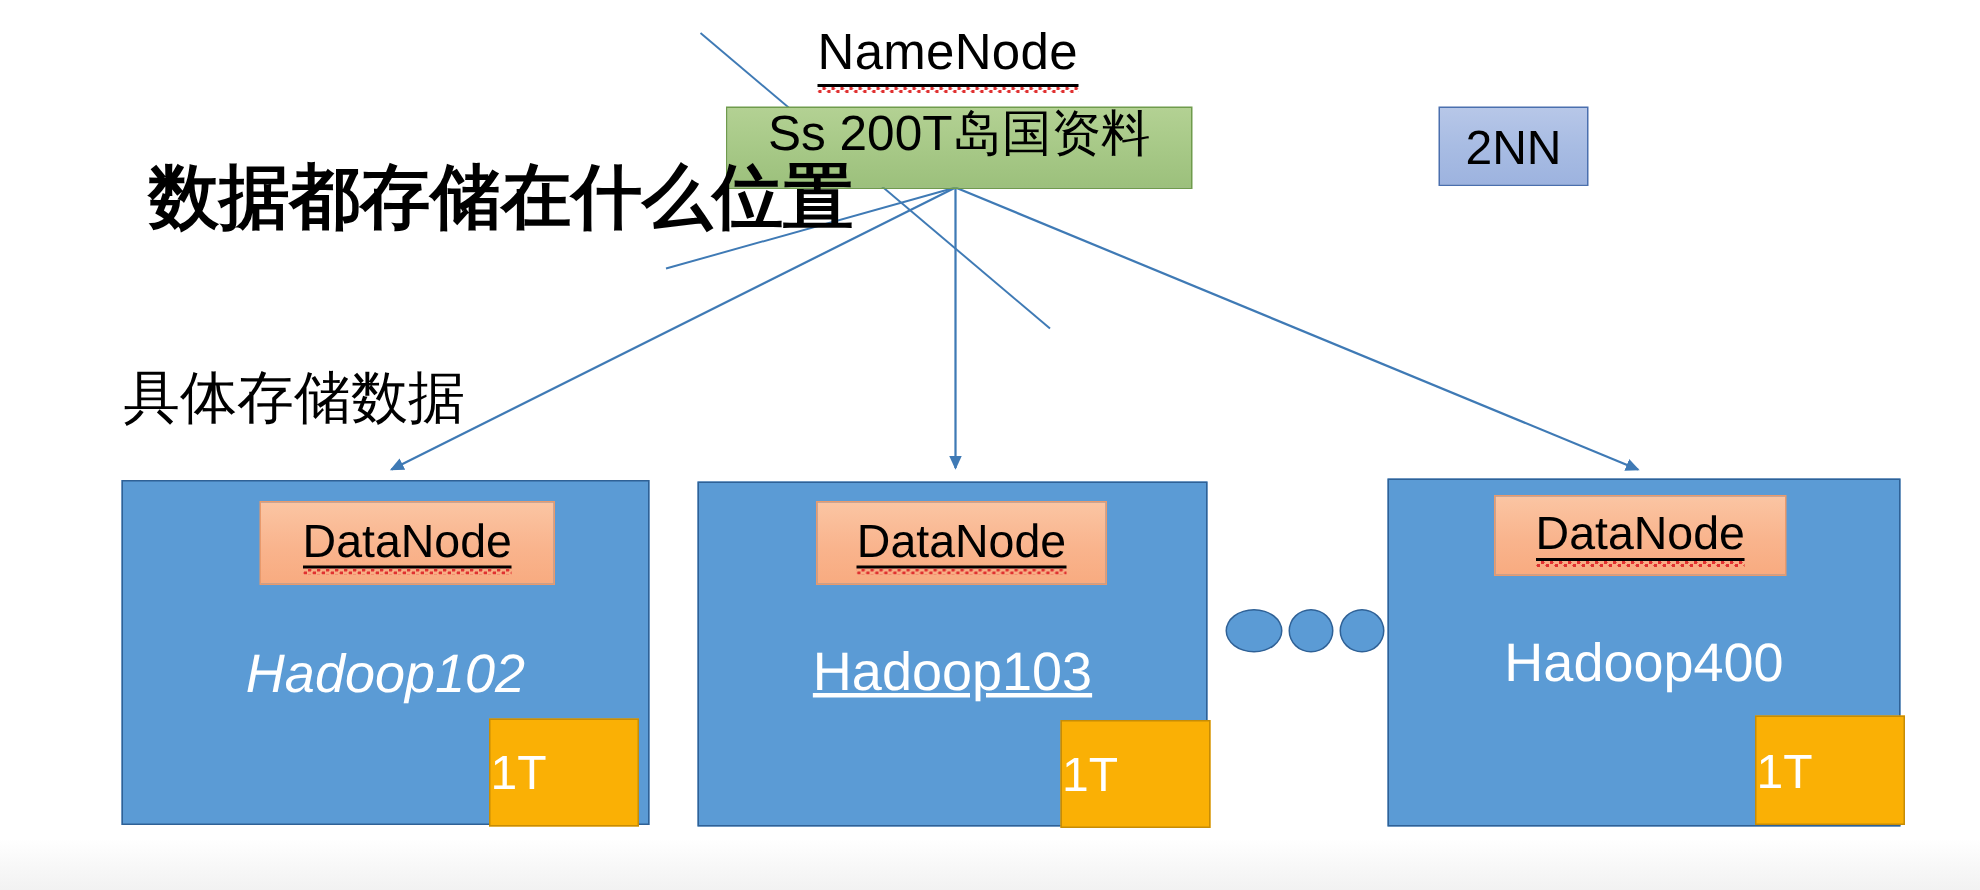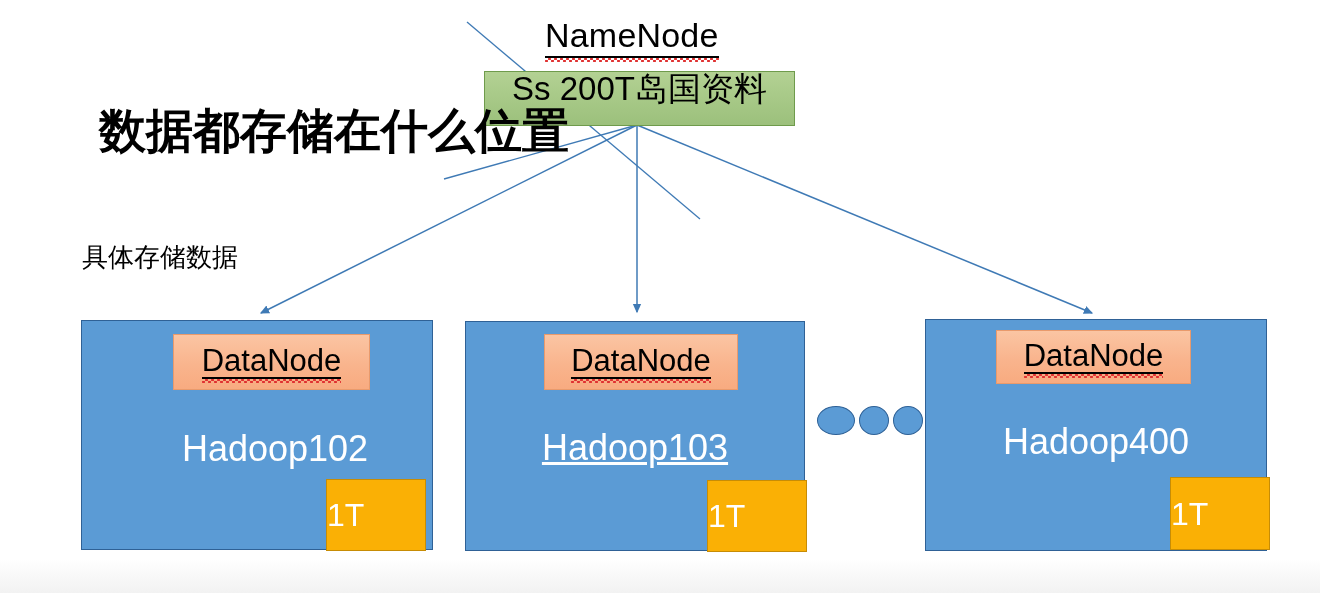--- a/index.html
+++ b/index.html
@@ -69,21 +69,21 @@
   }
   #label-question {
     left: 99px;
     top: 89px;
     font-size: 47px;
     font-weight: bold;
   }
   #label-storage {
     left: 82px;
     top: 229px;
-    font-size: 26px;
+    font-size: 38px;
   }
 
   
   #namenode-box {
     position: absolute;
     left: 484px;
     top: 60px;
     width: 311px;
     height: 55px;
     background: linear-gradient(to bottom, #b3d193 0%, #a6c886 55%, #9cc07c 100%);
@@ -151,21 +151,21 @@
 
   .host-name {
     position: absolute;
     width: 100%;
     text-align: center;
     color: #ffffff;
     font-size: 36px;
     line-height: 1;
     white-space: nowrap;
   }
-  #host-name-0 { top: 110px; left: 18px; }
+  #host-name-0 { top: 110px; left: 0; font-style: italic; }
   #host-name-1 { top: 108px; left: 0; text-decoration: underline; }
   #host-name-2 { top: 104px; left: 0; }
 
   .capacity-chip {
     position: absolute;
     background: #fab005;
     border: 1px solid #c78c05;
     display: flex;
     align-items: center;
     box-sizing: border-box;
@@ -220,20 +220,23 @@
     <span class="spell-underline">
       <span>NameNode</span>
       <span class="squiggle"></span>
     </span>
   </div>
 
   <div id="namenode-box">
     <span id="namenode-box-text">Ss 200T岛国资料</span>
   </div>
 
+  <div id="secondary-namenode-box">
+    <span id="secondary-namenode-text">2NN</span>
+  </div>
 
   <div class="plain-label" id="label-question">数据都存储在什么位置</div>
   <div class="plain-label" id="label-storage">具体存储数据</div>
 
   <div class="host-box" id="host-0">
     <div class="datanode-chip" id="datanode-chip-0">
       <span class="datanode-chip-text spell-underline">
         <span>DataNode</span>
         <span class="squiggle"></span>
       </span>

